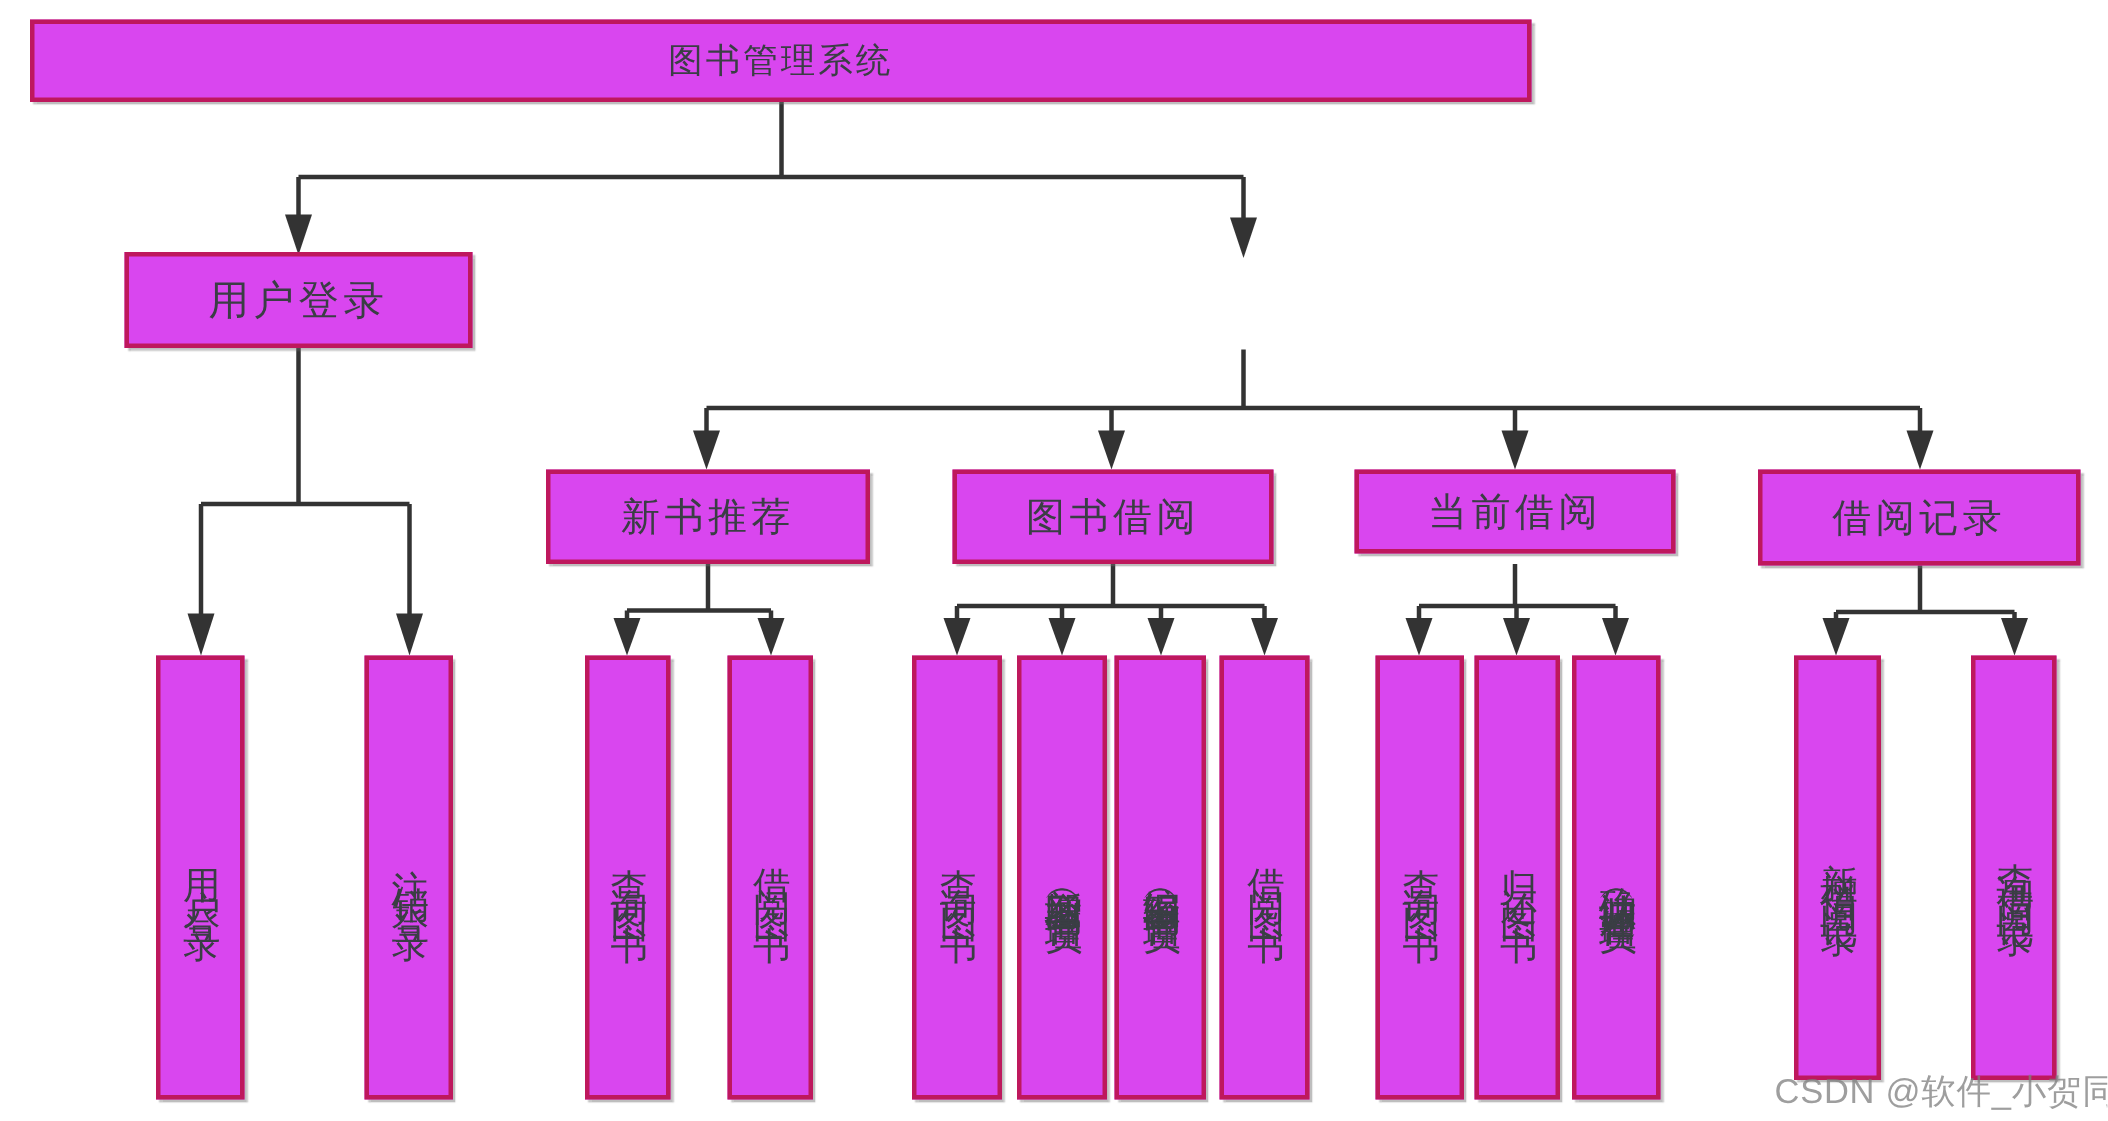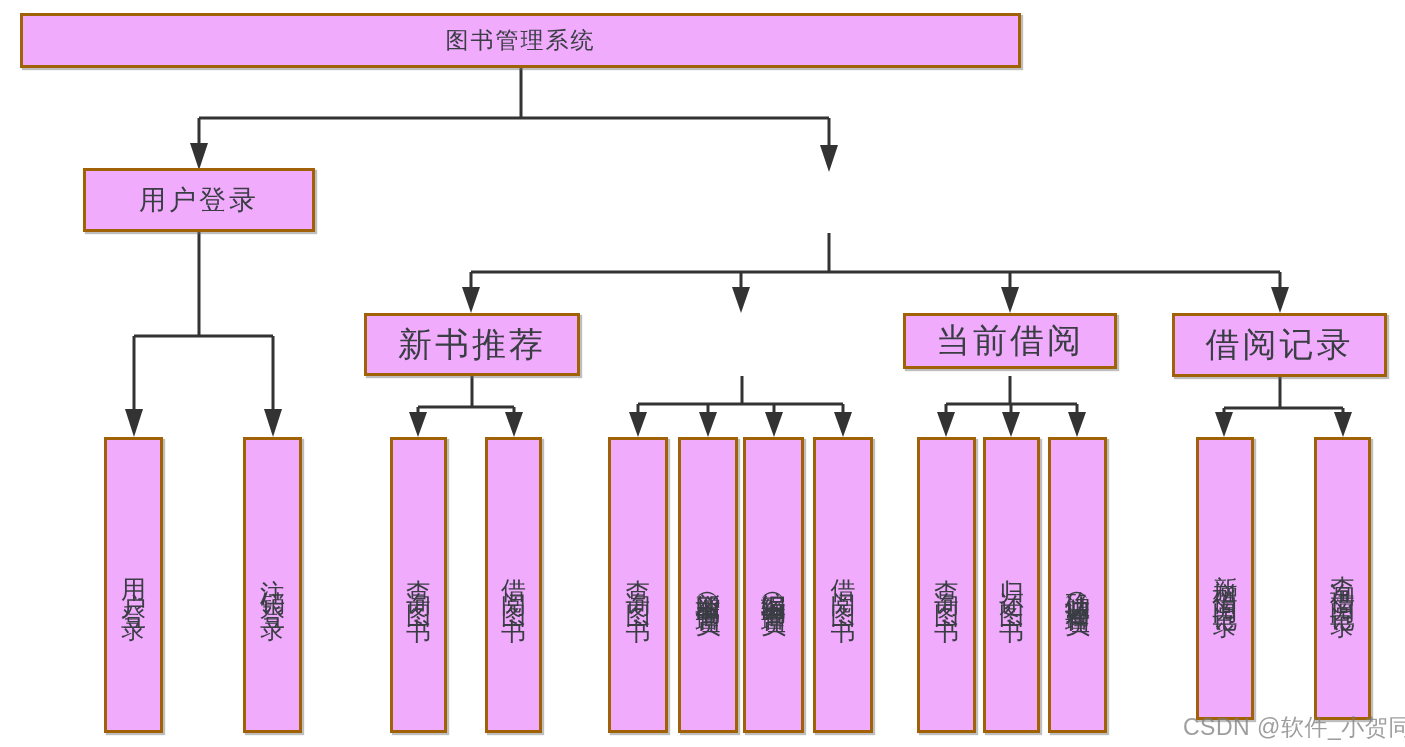--- a/index.html
+++ b/index.html
@@ -2,28 +2,28 @@
 <html><head>
 <meta charset="utf-8">
 <style>
   html,body { margin:0; padding:0; background:#ffffff; }
   #stage {
     position:relative; width:1405px; height:747px; background:#ffffff;
     font-family:"Liberation Sans", sans-serif; overflow:hidden;
   }
   #wires { position:absolute; left:0; top:0; width:1405px; height:747px; pointer-events:none; }
   .node {
-    position:absolute; background:#f0abfc; border:3px solid #a16207;
+    position:absolute; background:#d946ef; border:3px solid #be185d;
     box-sizing:border-box; display:flex; align-items:center; justify-content:center;
     box-shadow:2px 2px 1px rgba(110,110,110,0.45);
   }
   .node .lbl { color:#3a3e44; white-space:nowrap; }
   .h1 .lbl { font-size:23px; letter-spacing:2px; }
   .h2 .lbl { font-size:27px; letter-spacing:3px; }
-  .h3 .lbl { font-size:34px; letter-spacing:3px; }
+  .h3 .lbl { font-size:26px; letter-spacing:3px; }
   .vnode .lbl {
     writing-mode:vertical-rl; text-orientation:mixed;
     font-size:25px; line-height:1; color:#3a3e44;
   }
   #watermark {
     position:absolute; left:1183px; top:712px; width:218px;
     font-size:23px; color:rgba(125,125,125,0.75); white-space:nowrap;
     z-index:5; letter-spacing:0.5px;
   }
 </style>
@@ -116,20 +116,23 @@
     <span class="lbl">图书管理系统</span>
   </div>
 
   <div class="node h2" style="left:83px; top:168px; width:232px; height:64px;">
     <span class="lbl">用户登录</span>
   </div>
 
   <div class="node h3" style="left:364px; top:313px; width:216px; height:63px;">
     <span class="lbl">新书推荐</span>
   </div>
+  <div class="node h3" style="left:635px; top:313px; width:214px; height:63px;">
+    <span class="lbl">图书借阅</span>
+  </div>
   <div class="node h3" style="left:903px; top:313px; width:214px; height:56px;">
     <span class="lbl">当前借阅</span>
   </div>
   <div class="node h3" style="left:1172px; top:313px; width:215px; height:64px;">
     <span class="lbl">借阅记录</span>
   </div>
 
   <div class="node vnode" style="left:104px; top:437px; width:59px; height:296px;">
     <span class="lbl" style="letter-spacing: 13px;">用户登录</span>
   </div>

